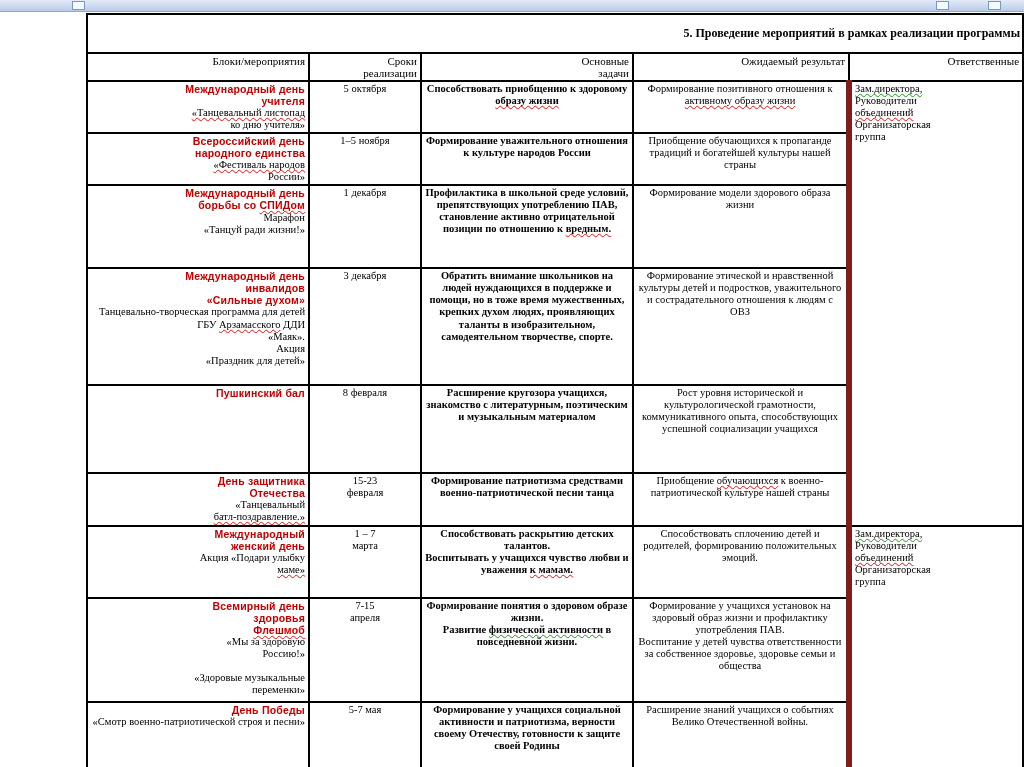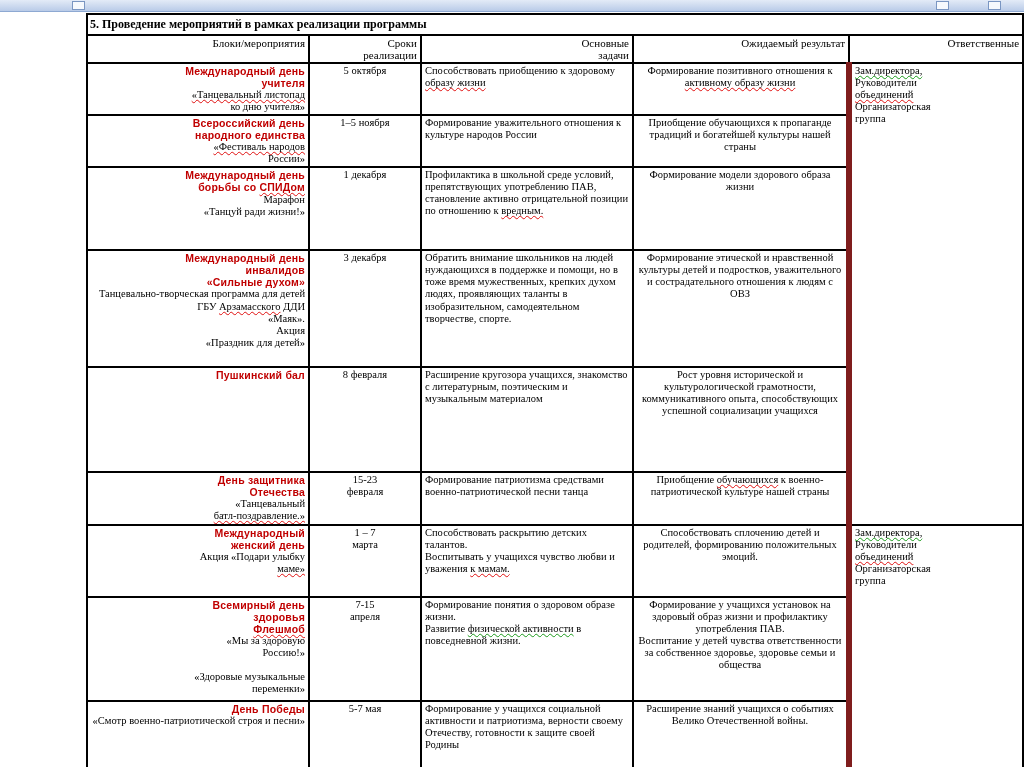--- a/index.html
+++ b/index.html
@@ -26,27 +26,27 @@
     border-collapse:collapse;table-layout:fixed;
     border:2px solid #000;
   }
   td,th{
     border:2px solid #000;
     padding:1px 3px;vertical-align:top;
     font-size:10.5px;line-height:1.15;color:#000;
     overflow:hidden;
   }
   .title-cell{
-    text-align:left;font-weight:bold;font-size:12px;
-    padding:3px 2px;line-height:1.05;height:12px;
+    text-align:right;font-weight:bold;font-size:12px;
+    padding:12px 2px;line-height:1.05;height:12px;
   }
   th{text-align:right;font-weight:normal;font-size:11px;white-space:pre-line;height:24px;line-height:1.1;}
   td.block{text-align:right;}
   td.dates{text-align:center;}
-  td.tasks{text-align:left;}
+  td.tasks{text-align:center;font-weight:bold;}
   td.result{text-align:center;}
   td.resp{text-align:left;border-left:6px solid #7f1d1d;}
   .red{
     color:#c00000;font-weight:bold;
     font-family:"Liberation Sans", sans-serif;
     font-size:10.5px;letter-spacing:.2px;
   }
   .sq{
     text-decoration:underline;
     text-decoration-style:wavy;
@@ -165,21 +165,21 @@
         <td class="dates">
           <div class="">3 декабря</div>
         </td>
         <td class="tasks">
           <div class="">Обратить внимание школьников на людей нуждающихся в поддержке и помощи, но в тоже время мужественных, крепких духом людях, проявляющих таланты в изобразительном, самодеятельном творчестве, спорте.</div>
         </td>
         <td class="result">
           <div class="">Формирование этической  и нравственной культуры детей и подростков, уважительного и сострадательного отношения к людям с ОВЗ</div>
         </td>
       </tr>
-      <tr style="height: 105px;">
+      <tr style="height: 88px;">
         <td class="block">
           <div class="red">Пушкинский бал</div>
         </td>
         <td class="dates">
           <div class="">8 февраля</div>
         </td>
         <td class="tasks">
           <div class="">Расширение кругозора учащихся, знакомство с литературным, поэтическим и музыкальным материалом</div>
         </td>
         <td class="result">

